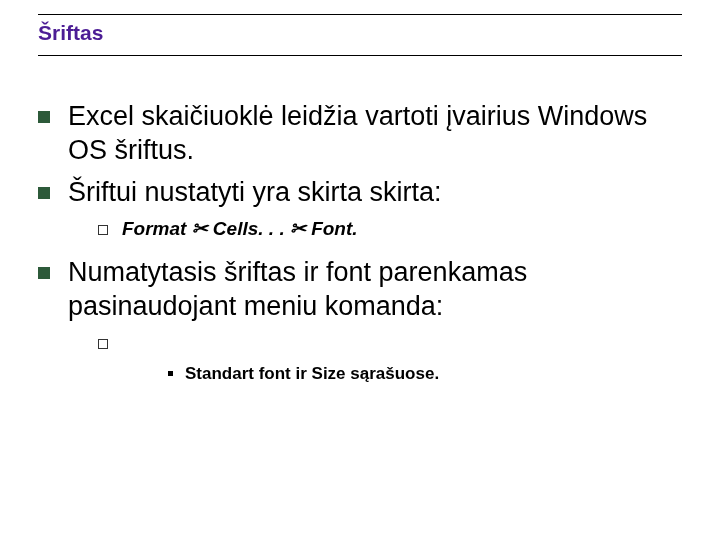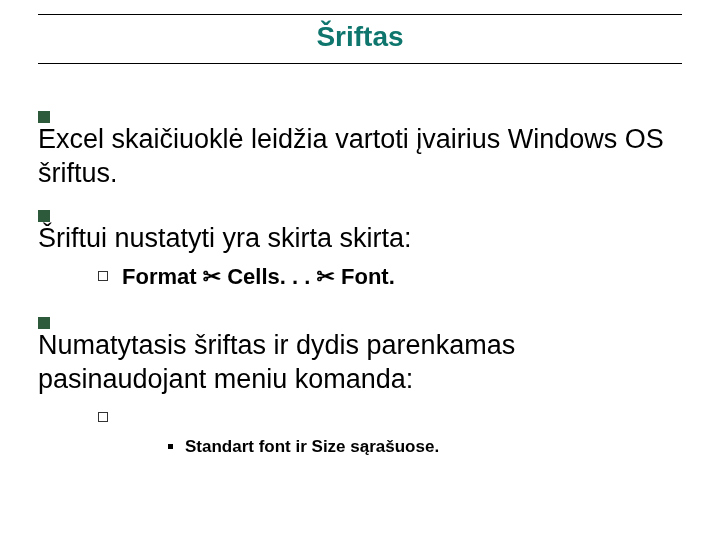--- a/index.html
+++ b/index.html
@@ -20,36 +20,35 @@
   .title-band {
     position: absolute;
     left: 38px;
     right: 38px;
     top: 14px;
     border-top: 1.5px solid #000;
     border-bottom: 1.5px solid #000;
     padding: 6px 0 10px 0;
   }
   .title-text {
-    text-align: center;
-    font-size: 28px;
+    text-align: left;
+    font-size: 21px;
     font-weight: bold;
-    color: #0f766e;
+    color: #4c1d95;
   }
   .content {
     position: absolute;
     left: 38px;
     right: 38px;
     top: 100px;
   }
   .l1 {
     display: flex;
     align-items: flex-start;
     margin-bottom: 8px;
-    flex-direction: column;
   }
   .l1 .bullet {
     flex: 0 0 auto;
     width: 12px;
     height: 12px;
     background: #2d5a3a;
     margin-top: 11px;
     margin-right: 18px;
   }
   .l1 .text {
@@ -63,23 +62,24 @@
   }
   .l2 .bullet {
     flex: 0 0 auto;
     width: 8px;
     height: 8px;
     border: 1.5px solid #333;
     margin-top: 8px;
     margin-right: 14px;
   }
   .l2 .text {
-    font-size: 22px;
+    font-size: 19px;
     font-weight: bold;
     line-height: 1.3;
+    font-style: italic;
   }
   .l3 {
     display: flex;
     align-items: flex-start;
     margin: 6px 0 0 130px;
   }
   .l3 .bullet {
     flex: 0 0 auto;
     width: 5px;
     height: 5px;
@@ -114,21 +114,21 @@
       <div class="text">Šriftui nustatyti yra skirta skirta:</div>
     </div>
 
     <div class="l2">
       <div class="bullet"></div>
       <div class="text">Format ✂ Cells. . . ✂ Font.</div>
     </div>
 
     <div class="l1">
       <div class="bullet"></div>
-      <div class="text">Numatytasis šriftas ir dydis parenkamas pasinaudojant meniu komanda:</div>
+      <div class="text">Numatytasis šriftas ir font parenkamas pasinaudojant meniu komanda:</div>
     </div>
 
     <div class="l2">
       <div class="bullet"></div>
     </div>
 
     <div class="l3">
       <div class="bullet"></div>
       <div class="text">Standart font ir Size sąrašuose.</div>
     </div>

